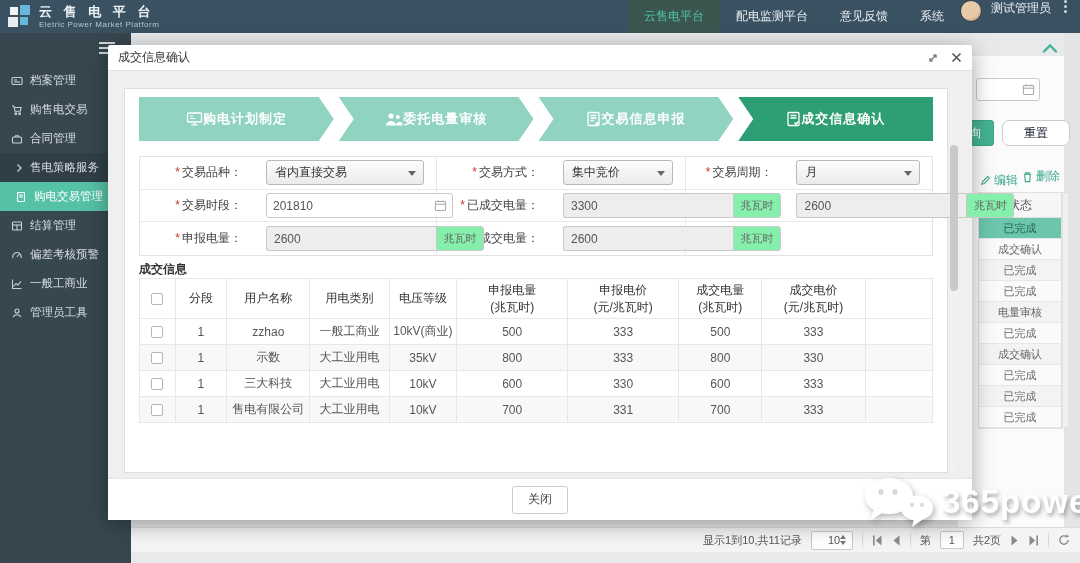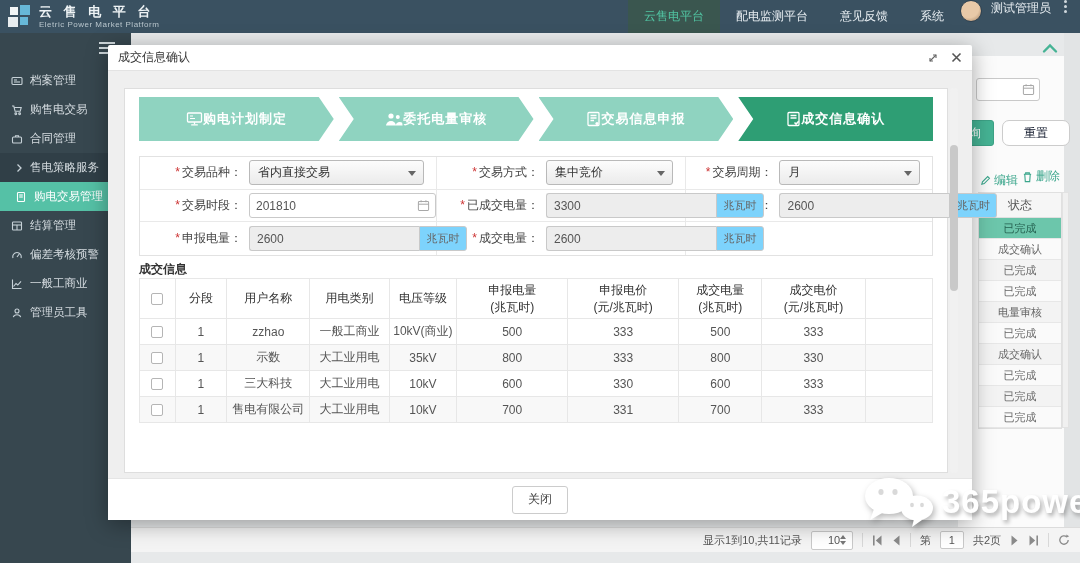--- a/index.html
+++ b/index.html
@@ -86,28 +86,28 @@
   .step.act{background:#2e9e74}
 
   
   .fbox{position:absolute;left:14px;top:67px;width:794px;height:100px;border:1px solid #e2e2e2;display:grid;grid-template-columns:37.5% 31.5% 31%;grid-template-rows:33.4% 33.3% 33.3%;background:#fff}
   .fc{display:flex;align-items:center;border-right:1px solid #e9e9e9;border-bottom:1px solid #e9e9e9;padding:0 12px 0 4px}
   .fc:nth-child(3n){border-right:none}
   .fc:nth-child(n+7){border-bottom:none}
   .flab{width:98px;text-align:right;font-size:12px;color:#444;white-space:nowrap;flex:0 0 auto}
   .fc.c3 .flab{width:82px}
   .star{color:#cc3333;margin-right:2px}
-  .fctl{flex:1;display:flex;margin-left:7px;position:relative}
+  .fctl{flex:1;display:flex;margin-left:24px;position:relative}
   .sel{flex:1;height:25px;border:1px solid #b9b9b9;border-radius:3px;background:linear-gradient(#fcfcfc,#ebebeb);display:flex;align-items:center;padding:0 20px 0 8px;font-size:12px;color:#333;cursor:pointer;position:relative}
   .sel .caret{position:absolute;right:7px;top:10px;width:0;height:0;border-left:4px solid transparent;border-right:4px solid transparent;border-top:5px solid #666}
   .dinp{flex:1;height:25px;border:1px solid #c9c9c9;border-radius:3px;background:#fff;display:flex;align-items:center}
   .dinp input{flex:1;border:none;outline:none;padding:0 6px;font-size:12px;color:#555;background:transparent;min-width:0}
   .dinp svg{margin-right:5px;flex:0 0 auto}
   .vin{flex:1;height:25px;border:1px solid #c9c9c9;border-right:none;border-radius:3px 0 0 3px;background:#ededed;padding:0 7px;font-size:12px;color:#555;outline:none;min-width:0}
-  .addon{flex:0 0 48px;height:25px;background:#7dd3fc;border:1px solid #c9c9c9;border-radius:0 3px 3px 0;font-size:11px;color:#666;display:flex;align-items:center;justify-content:center}
+  .addon{flex:0 0 48px;height:25px;background:#86efac;border:1px solid #c9c9c9;border-radius:0 3px 3px 0;font-size:11px;color:#666;display:flex;align-items:center;justify-content:center}
 
   
   .sect{position:absolute;left:14px;top:172px;font-size:12px;font-weight:bold;color:#333}
   .dt{position:absolute;left:14px;top:189px;width:794px;border-collapse:collapse;table-layout:fixed}
   .dt th,.dt td{border:1px solid #e7e7e7;font-size:12px;text-align:center;padding:2px}
   .dt th{color:#333;font-weight:normal;height:40px;background:#fff}
   .dt th .h2{color:#333}
   .dt td{height:26px;color:#555}
   .dt tbody tr:nth-child(even){background:#f8f8f8}
   .cbx{appearance:none;-webkit-appearance:none;width:12px;height:12px;border:1px solid #b5b5b5;border-radius:2px;background:#fff;cursor:pointer;vertical-align:middle}

